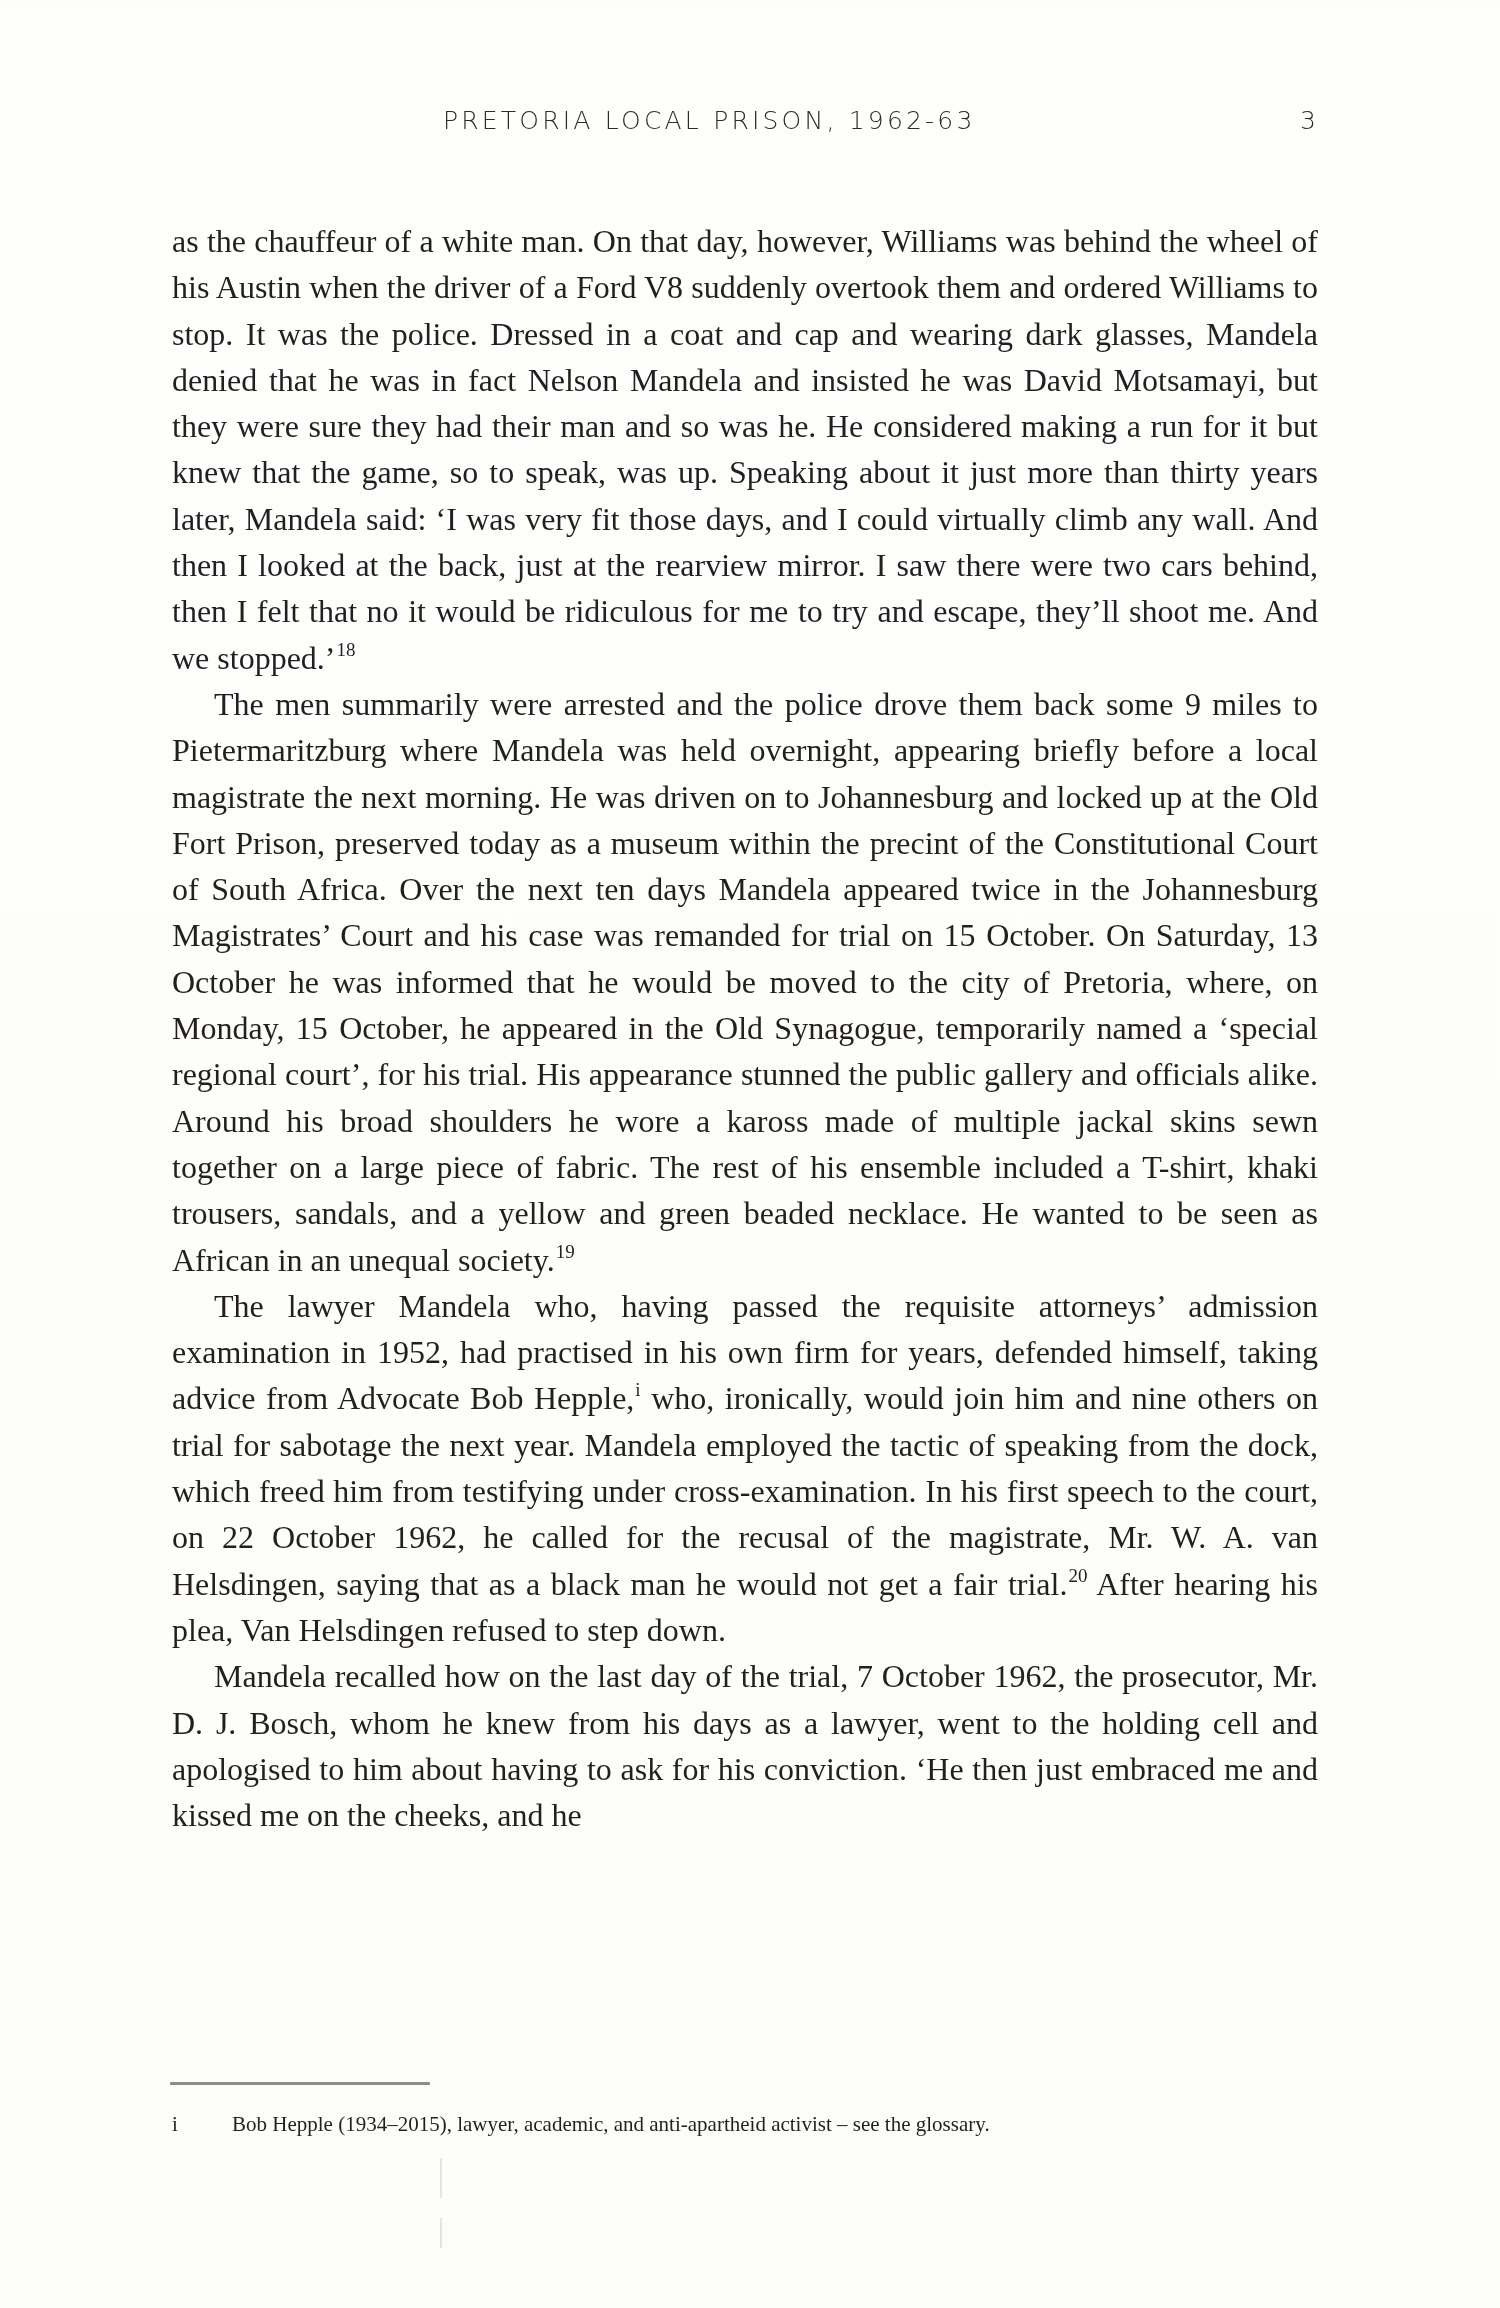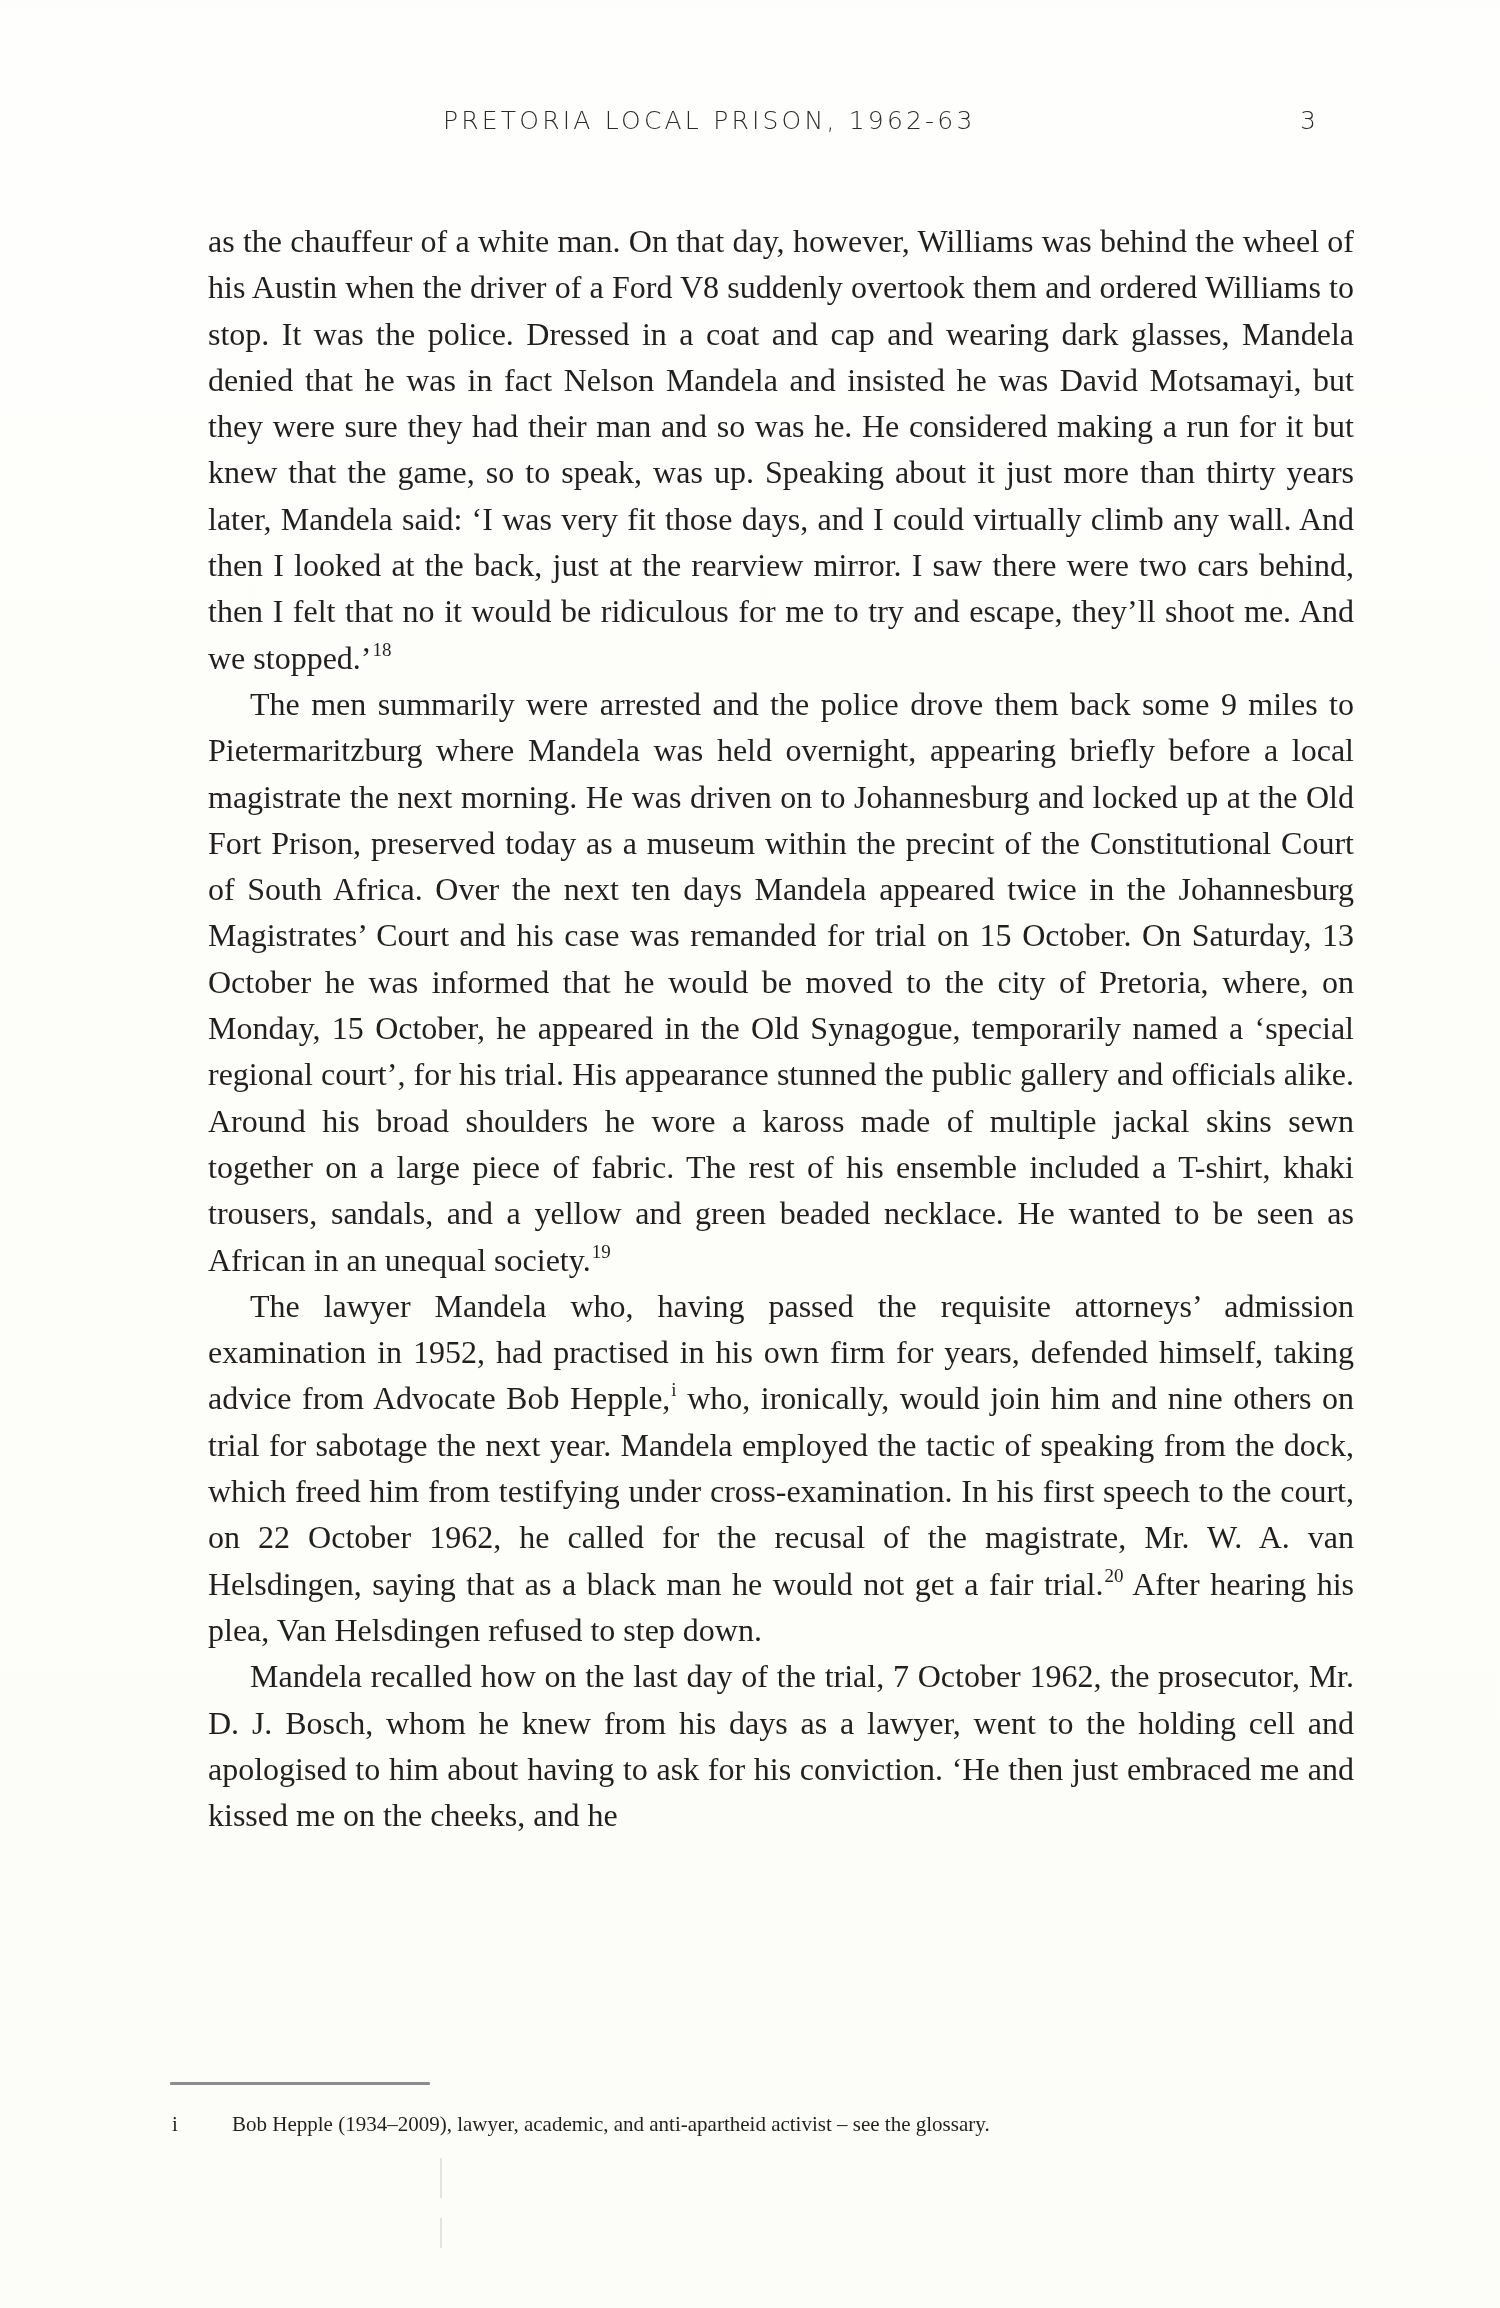--- a/index.html
+++ b/index.html
@@ -27,21 +27,20 @@
     font-family: "DejaVu Sans", sans-serif;
     font-size: 25px; color: #2b2b2b;
     font-weight: 300;
   }
   .body-text {
     position: absolute; left: 172px; top: 210px; width: 1146px;
     font-family: "Liberation Serif", serif;
     font-size: 32px; line-height: 46.3px;
     text-align: justify;
     color: #231f20;
-    margin-left: 36px;
   }
   .body-text p { margin: 0; text-indent: 42px; hyphens: manual; }
   .body-text p.first { text-indent: 0; }
   sup.note {
     font-size: 19px; line-height: 0; vertical-align: 0; position: relative; top: -13px;
     margin-left: 1px;
   }
   .footnote-rule {
     position: absolute; left: 170px; top: 2074px; width: 260px; height: 3px;
     background: #8c8c8c; border-radius: 1px;
@@ -65,18 +64,18 @@
 
   <div class="body-text" id="body-text">
       <p class="first"><span>as the chauffeur of a white man. On that day, however, Williams was behind the wheel of his Austin when the driver of a Ford V8 suddenly overtook them and ordered Williams to stop. It was the police. Dressed in a coat and cap and wearing dark glasses, Mandela denied that he was in fact Nelson Mandela and insisted he was David Motsamayi, but they were sure they had their man and so was he. He considered making a run for it but knew that the game, so to speak, was up. Speaking about it just more than thirty years later, Mandela said: ‘I was very fit those days, and I could virtually climb any wall. And then I looked at the back, just at the rearview mirror. I saw there were two cars behind, then I felt that no it would be ridiculous for me to try and escape, they’ll shoot me. And we stopped.’</span><sup class="note">18</sup></p>
       <p><span>The men summarily were arrested and the police drove them back some 9 miles to Pietermaritzburg where Mandela was held overnight, appearing briefly before a local magistrate the next morning. He was driven on to Johannesburg and locked up at the Old Fort Prison, preserved today as a museum within the precint of the Constitutional Court of South Africa. Over the next ten days Mandela appeared twice in the Johannesburg Magistrates’ Court and his case was remanded for trial on 15 October. On Saturday, 13 October he was informed that he would be moved to the city of Pretoria, where, on Monday, 15 October, he appeared in the Old Synagogue, temporarily named a ‘special regional court’, for his trial. His appearance stunned the public gallery and officials alike. Around his broad shoulders he wore a kaross made of multiple jackal skins sewn together on a large piece of fabric. The rest of his ensemble included a T-shirt, khaki trousers, sandals, and a yellow and green beaded necklace. He wanted to be seen as African in an unequal society.</span><sup class="note">19</sup></p>
       <p><span>The lawyer Mandela who, having passed the requisite attorneys’ admission examination in 1952, had practised in his own firm for years, defended himself, taking advice from Advocate Bob Hepple,</span><sup class="note">i</sup><span> who, ironi­cally, would join him and nine others on trial for sabotage the next year. Mandela employed the tactic of speaking from the dock, which freed him from testifying under cross-examination. In his first speech to the court, on 22 October 1962, he called for the recusal of the magistrate, Mr. W. A. van Helsdingen, saying that as a black man he would not get a fair trial.</span><sup class="note">20</sup><span> After hearing his plea, Van Helsdingen refused to step down.</span></p>
       <p><span>Mandela recalled how on the last day of the trial, 7 October 1962, the prosecutor, Mr. D. J. Bosch, whom he knew from his days as a lawyer, went to the holding cell and apologised to him about having to ask for his conviction. ‘He then just embraced me and kissed me on the cheeks, and he</span></p>
     </div>
 
   <div class="footnote-rule"></div>
   <div class="footnote">
-    <span class="marker">i</span><span>Bob Hepple (1934–2009), lawyer, academic, and anti-apartheid activist – see the glossary.</span>
+    <span class="marker">i</span><span>Bob Hepple (1934–2015), lawyer, academic, and anti-apartheid activist – see the glossary.</span>
   </div>
 
   <div class="scan-mark" style="left:440px; top:2150px; height:40px;"></div>
   <div class="scan-mark" style="left:440px; top:2210px; height:30px;"></div>
 </div>
 
 </body></html>

